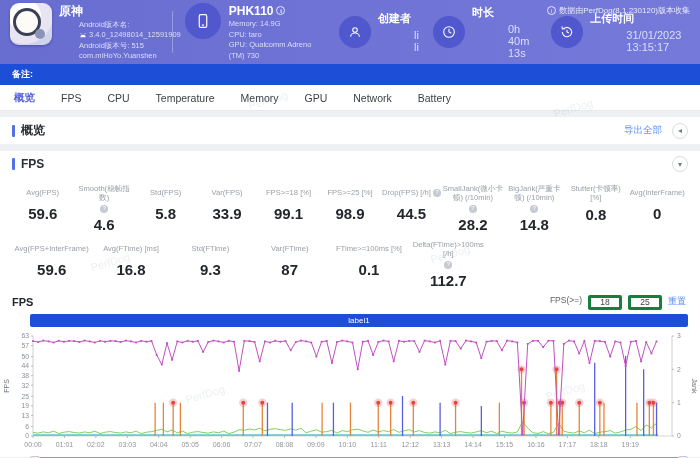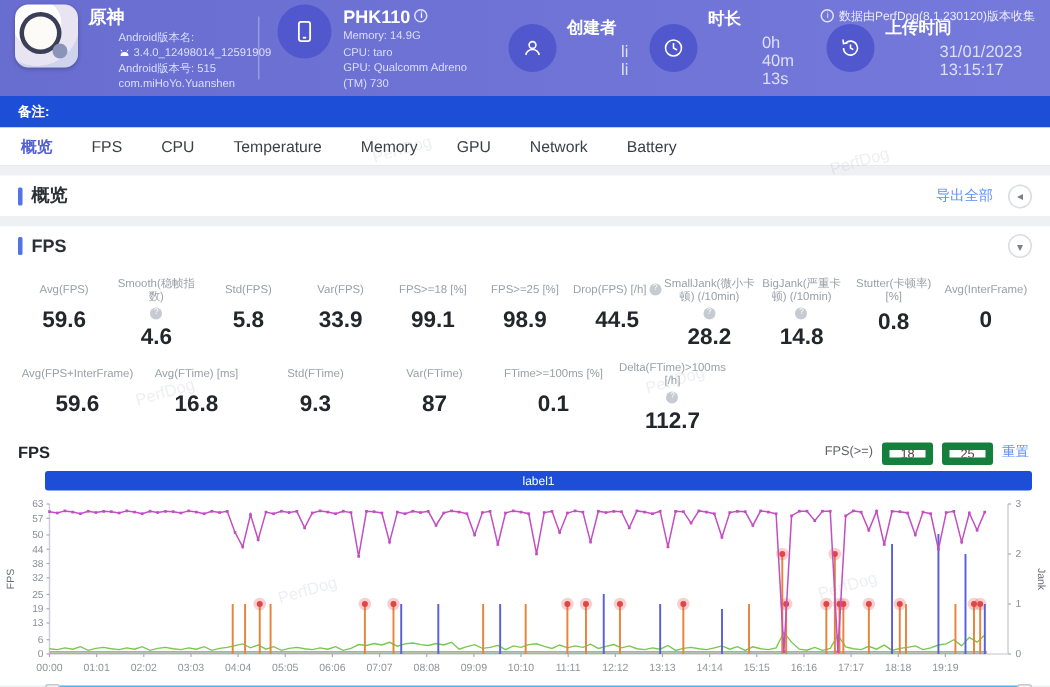--- a/index.html
+++ b/index.html
@@ -57,21 +57,21 @@
   .stats-row.r2 { width:500px; }
   .stat { flex:1; text-align:center; padding-top:5px; }
   .stat-label { font-size:7.6px; color:#9aa0a8; line-height:1.25; min-height:18px; display:flex; align-items:center; justify-content:center; gap:2px; flex-wrap:wrap; }
   .stat-value { font-size:15px; font-weight:bold; color:#23262b; margin-top:3px; }
   .qicon { display:inline-flex; width:8px; height:8px; border-radius:50%; background:#c6cad1; color:#fff; font-size:5.5px; align-items:center; justify-content:center; line-height:1; }
 
   
   .chart-head { display:flex; align-items:center; padding:6px 14px 2px 12px; }
   .chart-title { font-size:11px; font-weight:bold; color:#23262b; }
   .filter { display:flex; gap:6px; font-size:8.5px; color:#606266; }
-  .filter input { width:34px; height:15px; border:5px solid #15803d; border-radius:2px; font-size:8.5px; text-align:center; color:#444; font-family:inherit; }
+  .filter input { width:34px; height:15px; border:3px solid #15803d; border-radius:2px; font-size:8.5px; text-align:center; color:#444; font-family:inherit; }
   .reset-link { color:#5b8ff9; cursor:pointer; font-size:9px; }
   .band { height:13px; margin:2px 12px 0 30px; background:#1d4ed8; border-radius:2px; color:#fff; font-size:8px; display:flex; align-items:center; justify-content:center; }
   .chart-wrap { position:relative; height:128px; margin-top:1px; }
   .scrollbar { position:relative; height:9px; margin:1px 12px 0 30px; background:#4db3f3; border-radius:2px; }
   .sb-handle { position:absolute; top:-1px; width:10px; height:10px; background:#f2f3f5; border:1px solid #c4c8cf; border-radius:2px; }
   .sb-handle:after { content:""; position:absolute; left:3px; top:3px; width:2px; height:2px; background:#9aa0a8; }
   .sb-left { left:0; } .sb-right { right:0; }
 
   .watermark { position:absolute; font-size:11px; color:#7d8699; opacity:.13; transform:rotate(-16deg); pointer-events:none; }
   svg text { font-family:"Liberation Sans","DejaVu Sans",sans-serif; }

